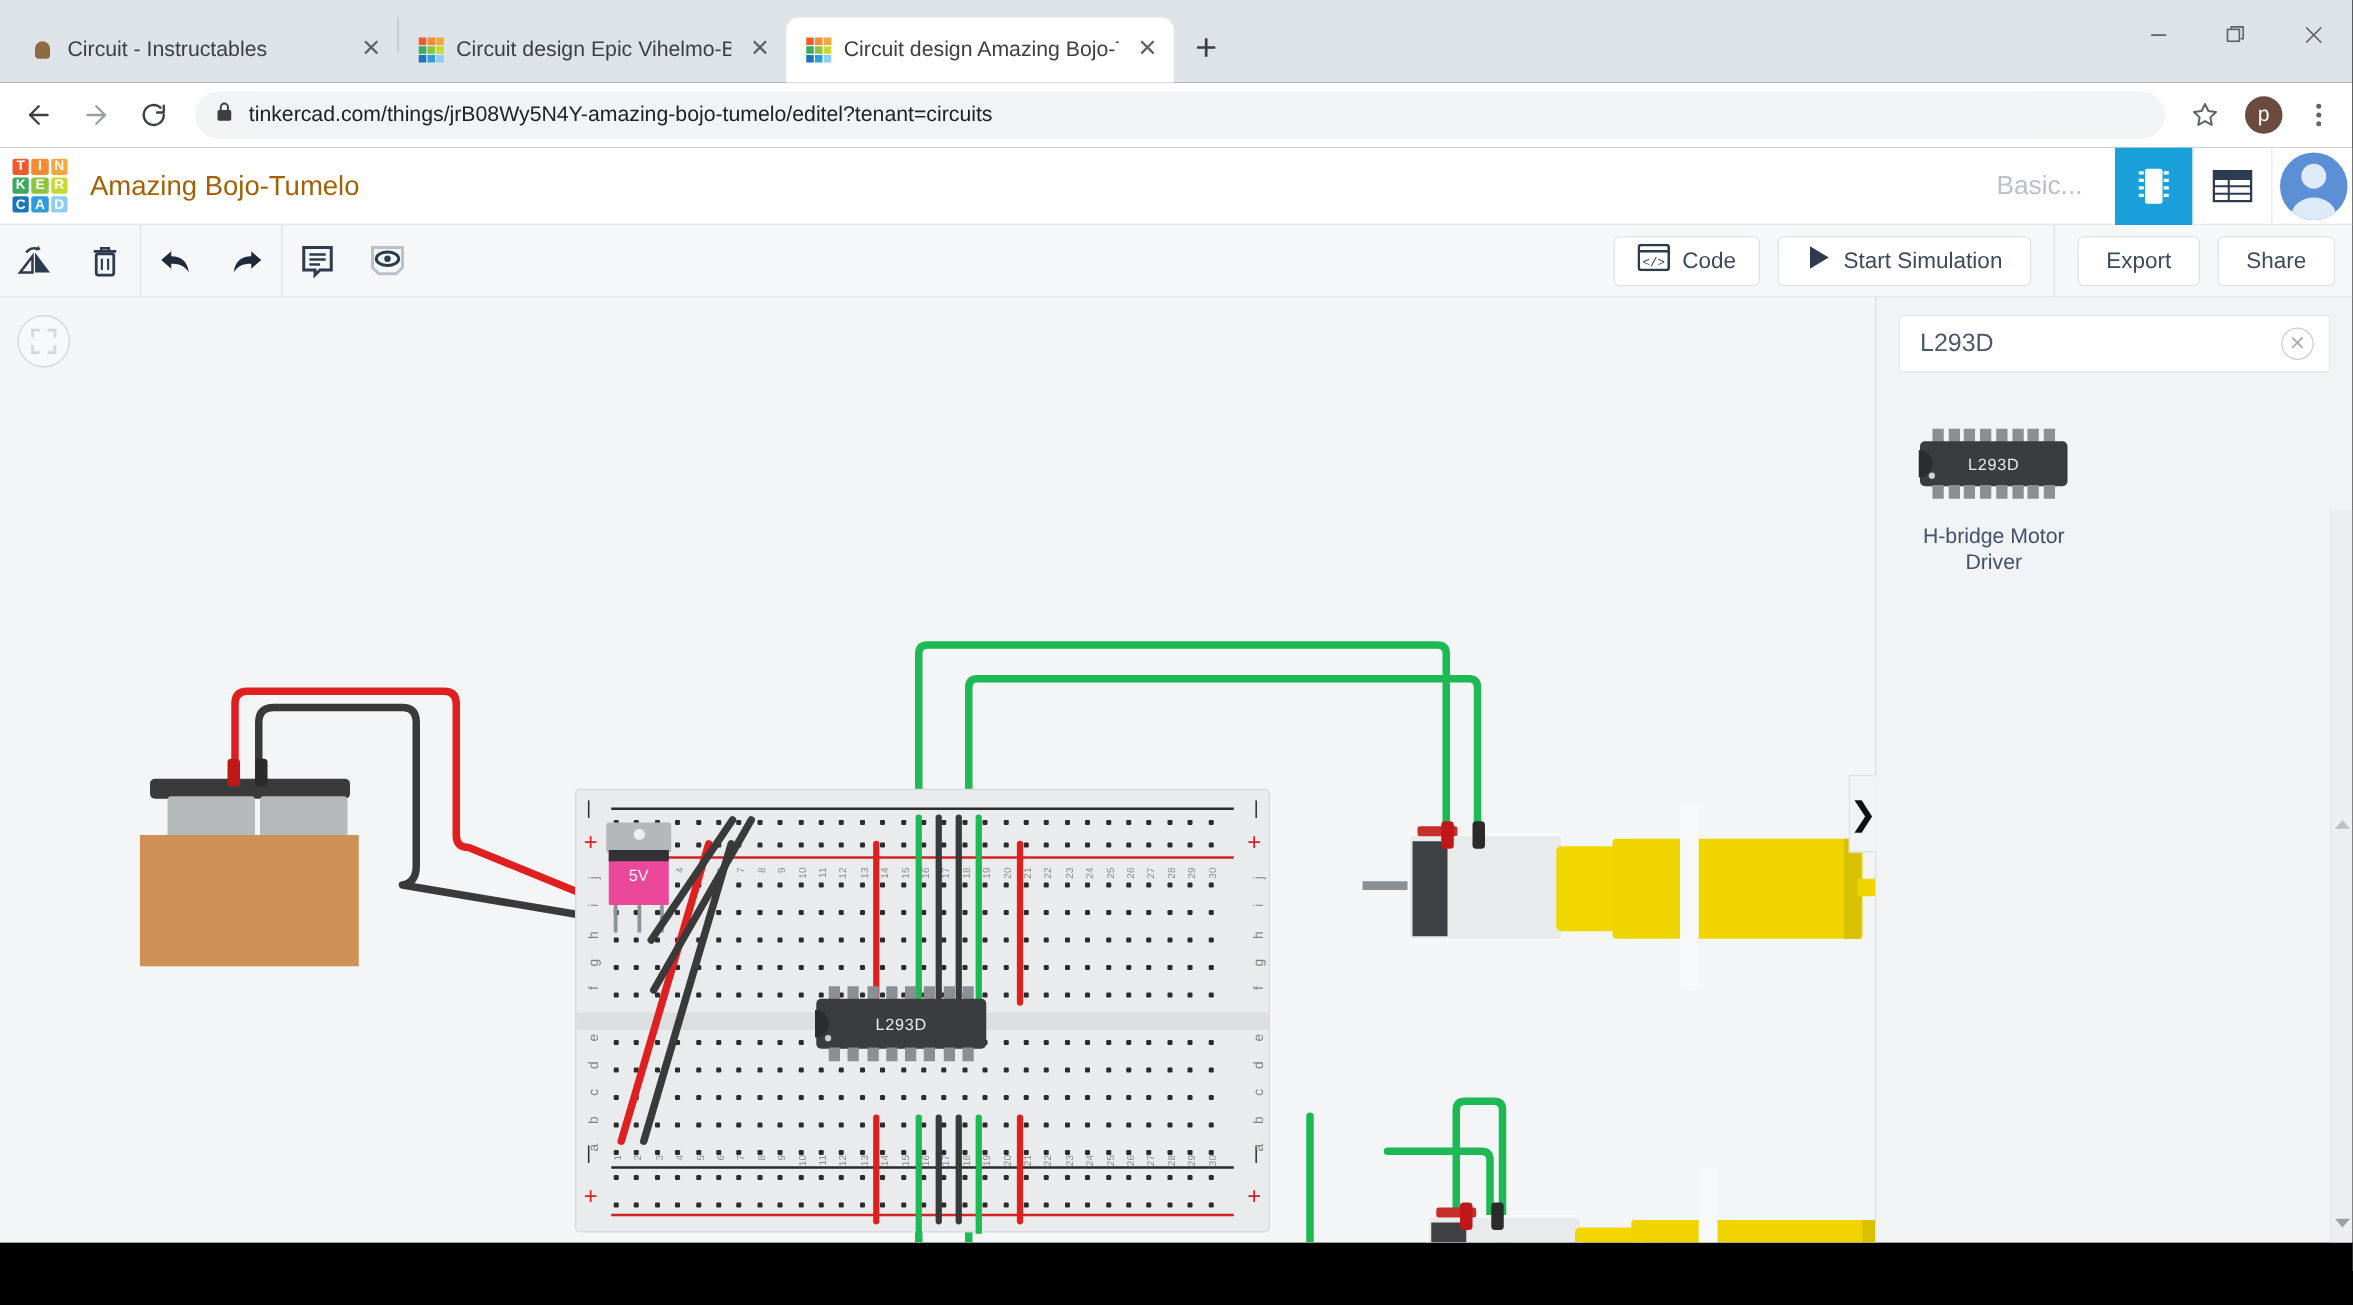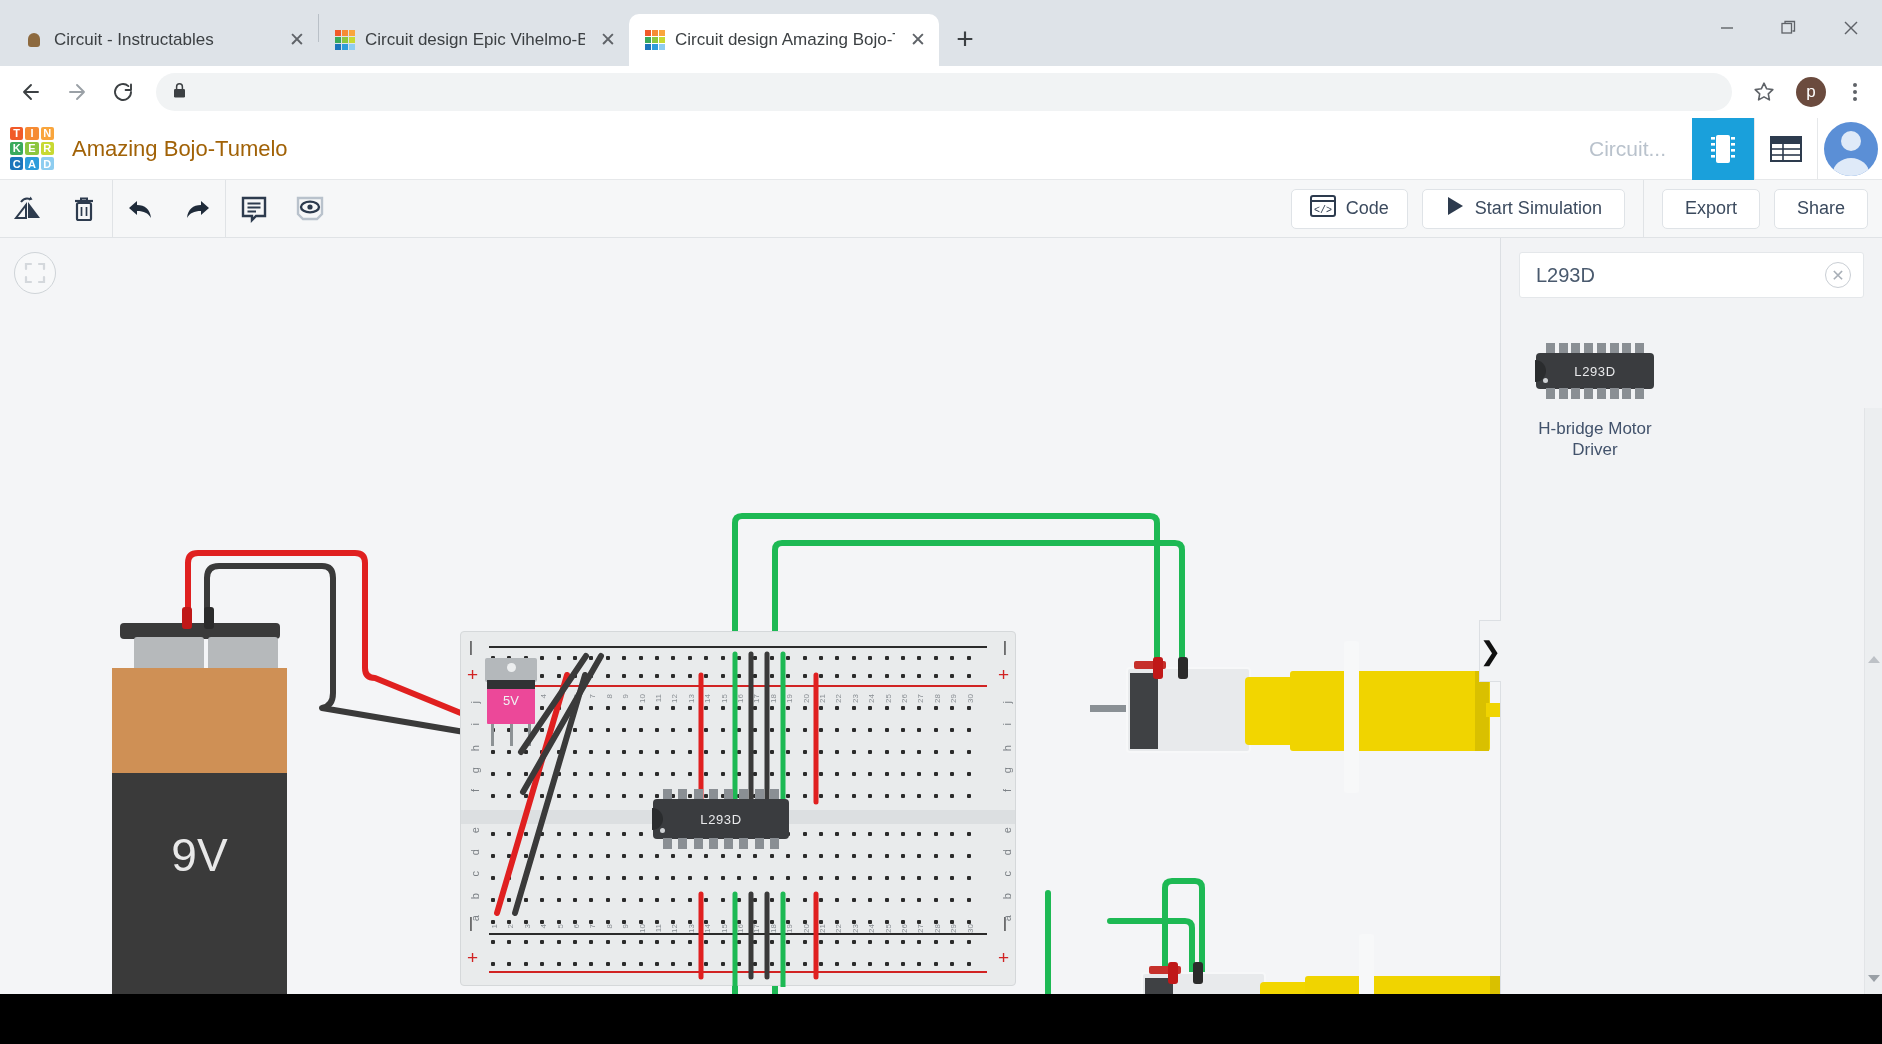--- a/index.html
+++ b/index.html
@@ -328,20 +328,21 @@
       </svg>
     </div>
 
     <div class="omnibox">
       <span>
         <svg width="15" height="17" viewBox="0 0 15 17">
           <rect x="2" y="7" width="11" height="8.5" rx="1.3" fill="#3c4043"></rect>
           <path d="M4.6 7V4.7a2.9 2.9 0 0 1 5.8 0V7" fill="none" stroke="#3c4043" stroke-width="1.5"></path>
         </svg>
       </span>
+      <span class="url">tinkercad.com/things/jrB08Wy5N4Y-amazing-bojo-tumelo/editel?tenant=circuits</span>
     </div>
 
     <div class="starbtn">
       <svg width="24" height="24" viewBox="0 0 24 24">
           <path d="M12 3.2l2.7 5.6 6.1.8-4.5 4.3 1.1 6-5.4-3-5.4 3 1.1-6L3.2 9.6l6.1-.8z" fill="none" stroke="#5f6368" stroke-width="1.6" stroke-linejoin="round"></path>
         </svg>
     </div>
     <div class="profilechip">p</div>
     <div class="kebab">
         <span></span>
@@ -358,21 +359,21 @@
         <div style="background:#f68b33">I</div>
         <div style="background:#f9a53c">N</div>
         <div style="background:#3aaa5c">K</div>
         <div style="background:#8cc63f">E</div>
         <div style="background:#c8d932">R</div>
         <div style="background:#1b75bb">C</div>
         <div style="background:#2e9ddb">A</div>
         <div style="background:#8ecdf0">D</div>
       </div>
       <div class="doc-title">Amazing Bojo-Tumelo</div>
-      <div class="saving">Circuit...</div>
+      <div class="saving">Basic...</div>
 
       <div class="hdr-icon-btn active">
         <svg width="28" height="34" viewBox="0 0 28 34">
           <rect x="7" y="3" width="14" height="28" rx="2" fill="#fff"></rect>
           <g fill="#fff">
             <rect x="2" y="5" width="4" height="2.6"></rect>
               <rect x="2" y="11" width="4" height="2.6"></rect>
             <rect x="2" y="17" width="4" height="2.6"></rect>
               <rect x="2" y="23" width="4" height="2.6"></rect>
             <rect x="22" y="5" width="4" height="2.6"></rect>
@@ -504,24 +505,20 @@
           <path d="M1192,745 L1192,690 Q1192,683 1185,683 L1110,683" stroke="#1db954" stroke-width="6"></path>
           <path d="M735,700 L735,870 Q735,878 742,878 L1040,878 Q1048,878 1048,870 L1048,760" stroke="#1db954" stroke-width="6"></path>
         </g>
       </svg>
 
       <div style="position:absolute;left:112px;top:355px;width:175px;height:405px;">
         <div style="position:absolute;left:8px;top:30px;width:160px;height:16px;background:#3a3a3a;border-radius:4px;"></div>
         <div style="position:absolute;left:22px;top:44px;width:70px;height:34px;background:#b6b9bb;border-radius:3px;"></div>
         <div style="position:absolute;left:96px;top:44px;width:70px;height:34px;background:#b6b9bb;border-radius:3px;"></div>
         <div style="position:absolute;left:0;top:75px;width:175px;height:105px;background:#cf9055;"></div>
-        <div style="position:absolute;left:0;top:180px;width:175px;height:225px;background:#3a3a3a;
-                    display:flex;align-items:flex-start;justify-content:center;padding-top:55px;">
-          <span style="color:#e8e8e8;font-size:46px;">9V</span>
-        </div>
         <div style="position:absolute;left:70px;top:14px;width:10px;height:22px;background:#c01818;border-radius:3px;"></div>
         <div style="position:absolute;left:92px;top:14px;width:10px;height:22px;background:#2b2b2b;border-radius:3px;"></div>
       </div>
 
       <div style="position:absolute;left:460px;top:393px;width:556px;height:355px;
                   background:#e9ebec;border:1px solid #d5d8da;border-radius:4px;">
 
         <div style="position:absolute;left:8px;top:6px;font-size:15px;color:#2b2b2b;">|</div>
         <div style="position:absolute;right:8px;top:6px;font-size:15px;color:#2b2b2b;">|</div>
         <div style="position:absolute;left:28px;right:28px;top:14px;height:2px;background:#2b2b2b;"></div>

